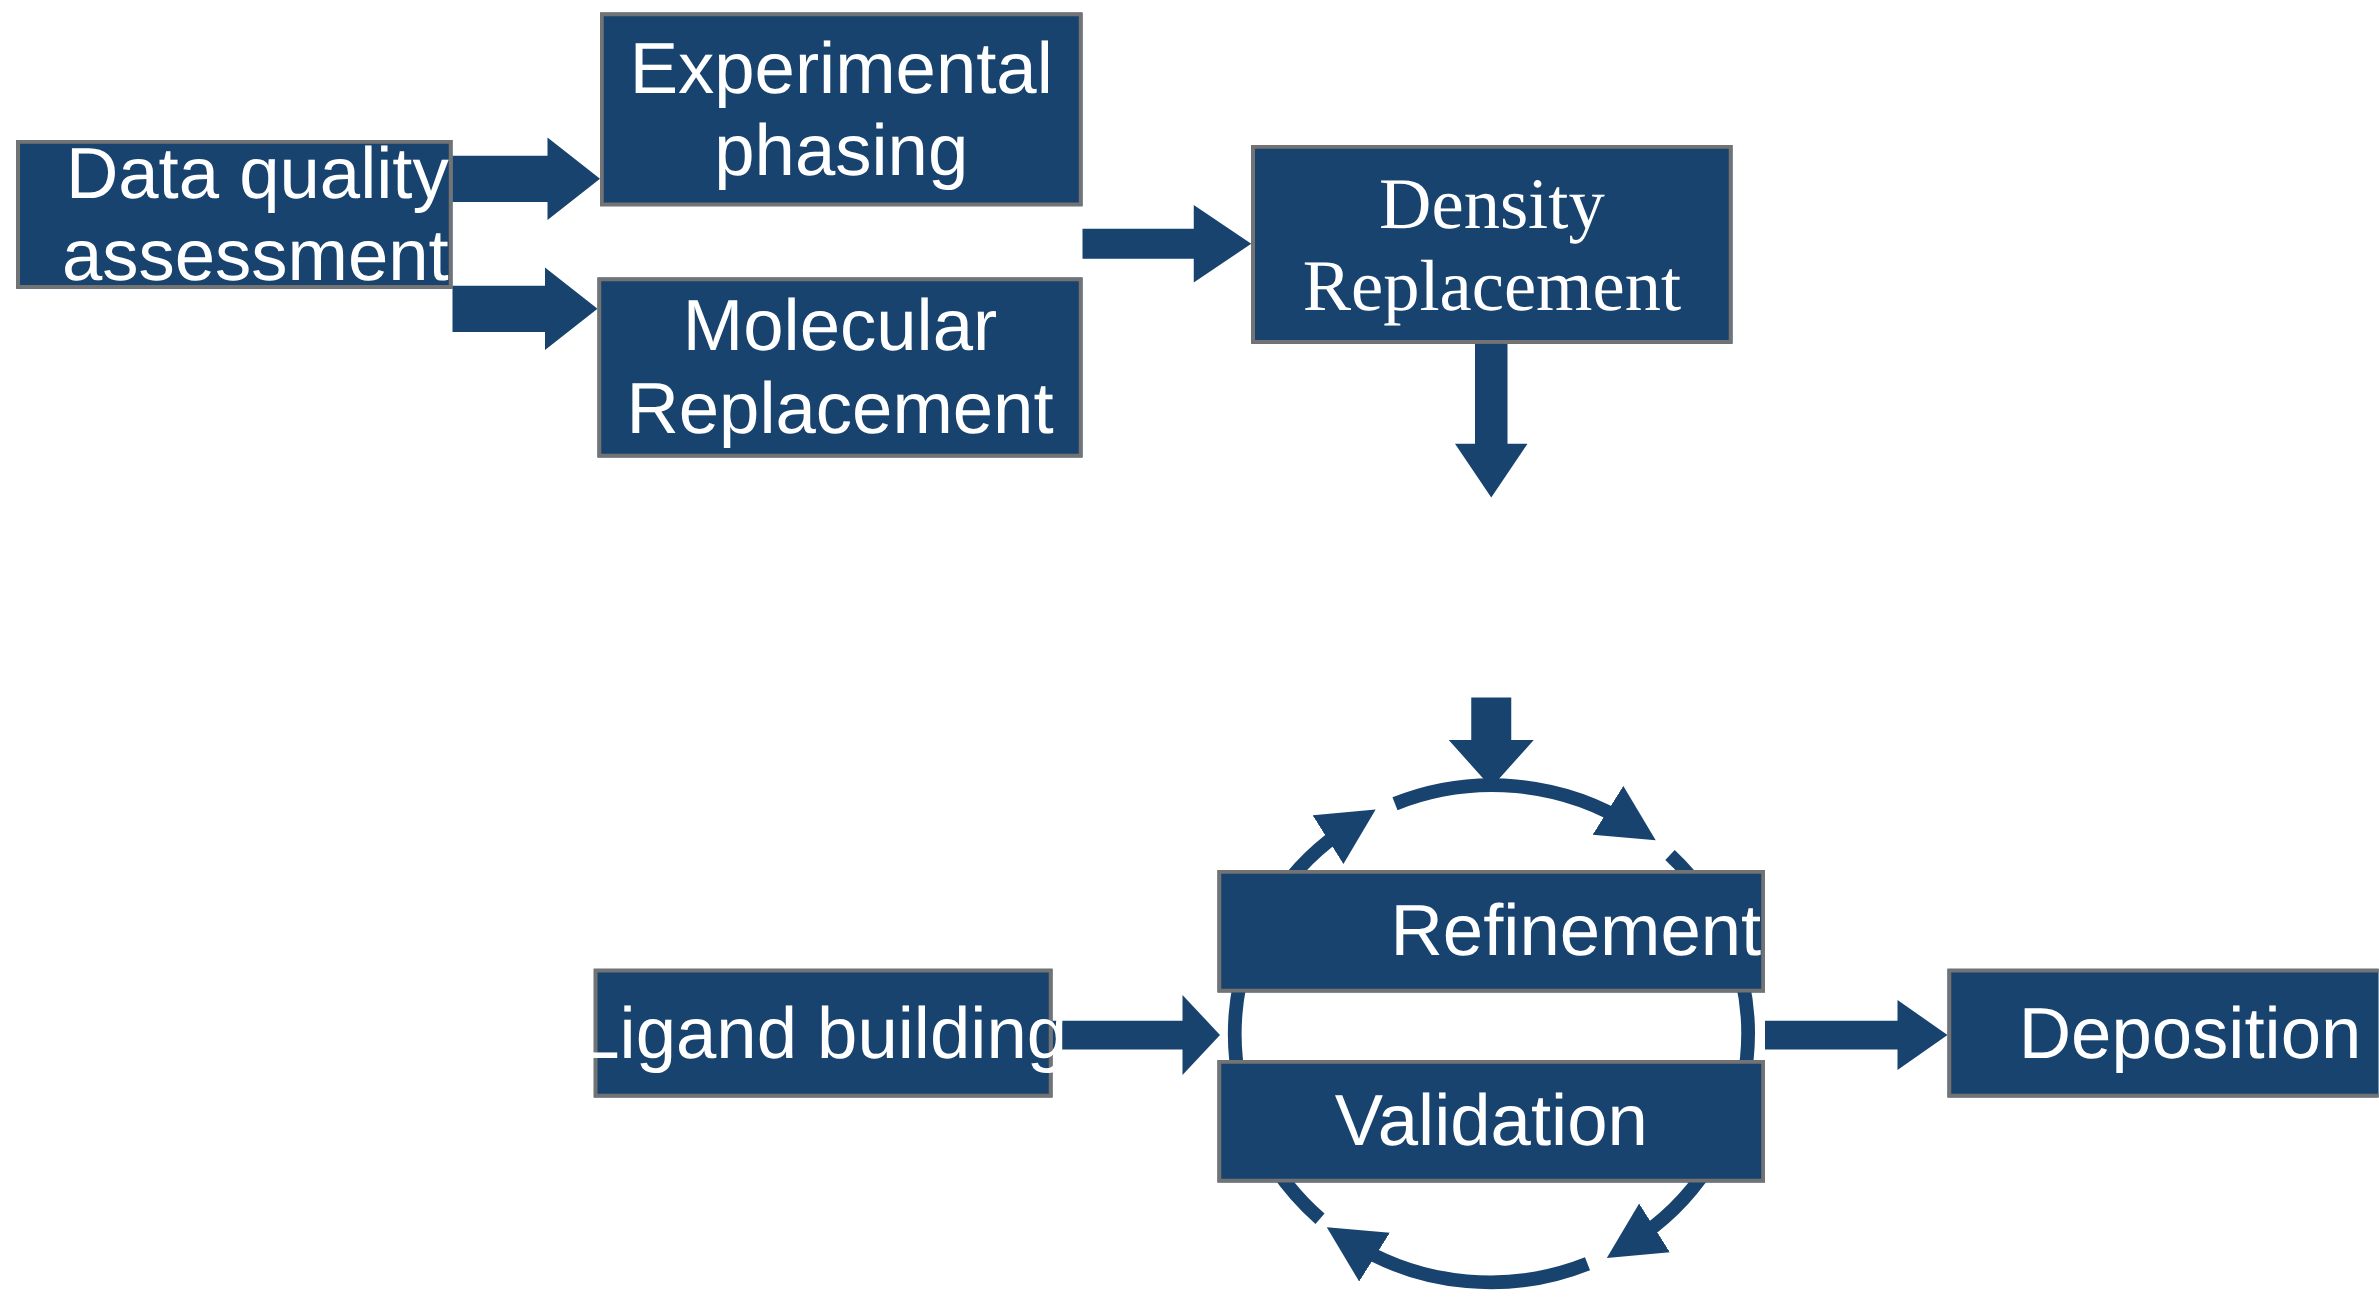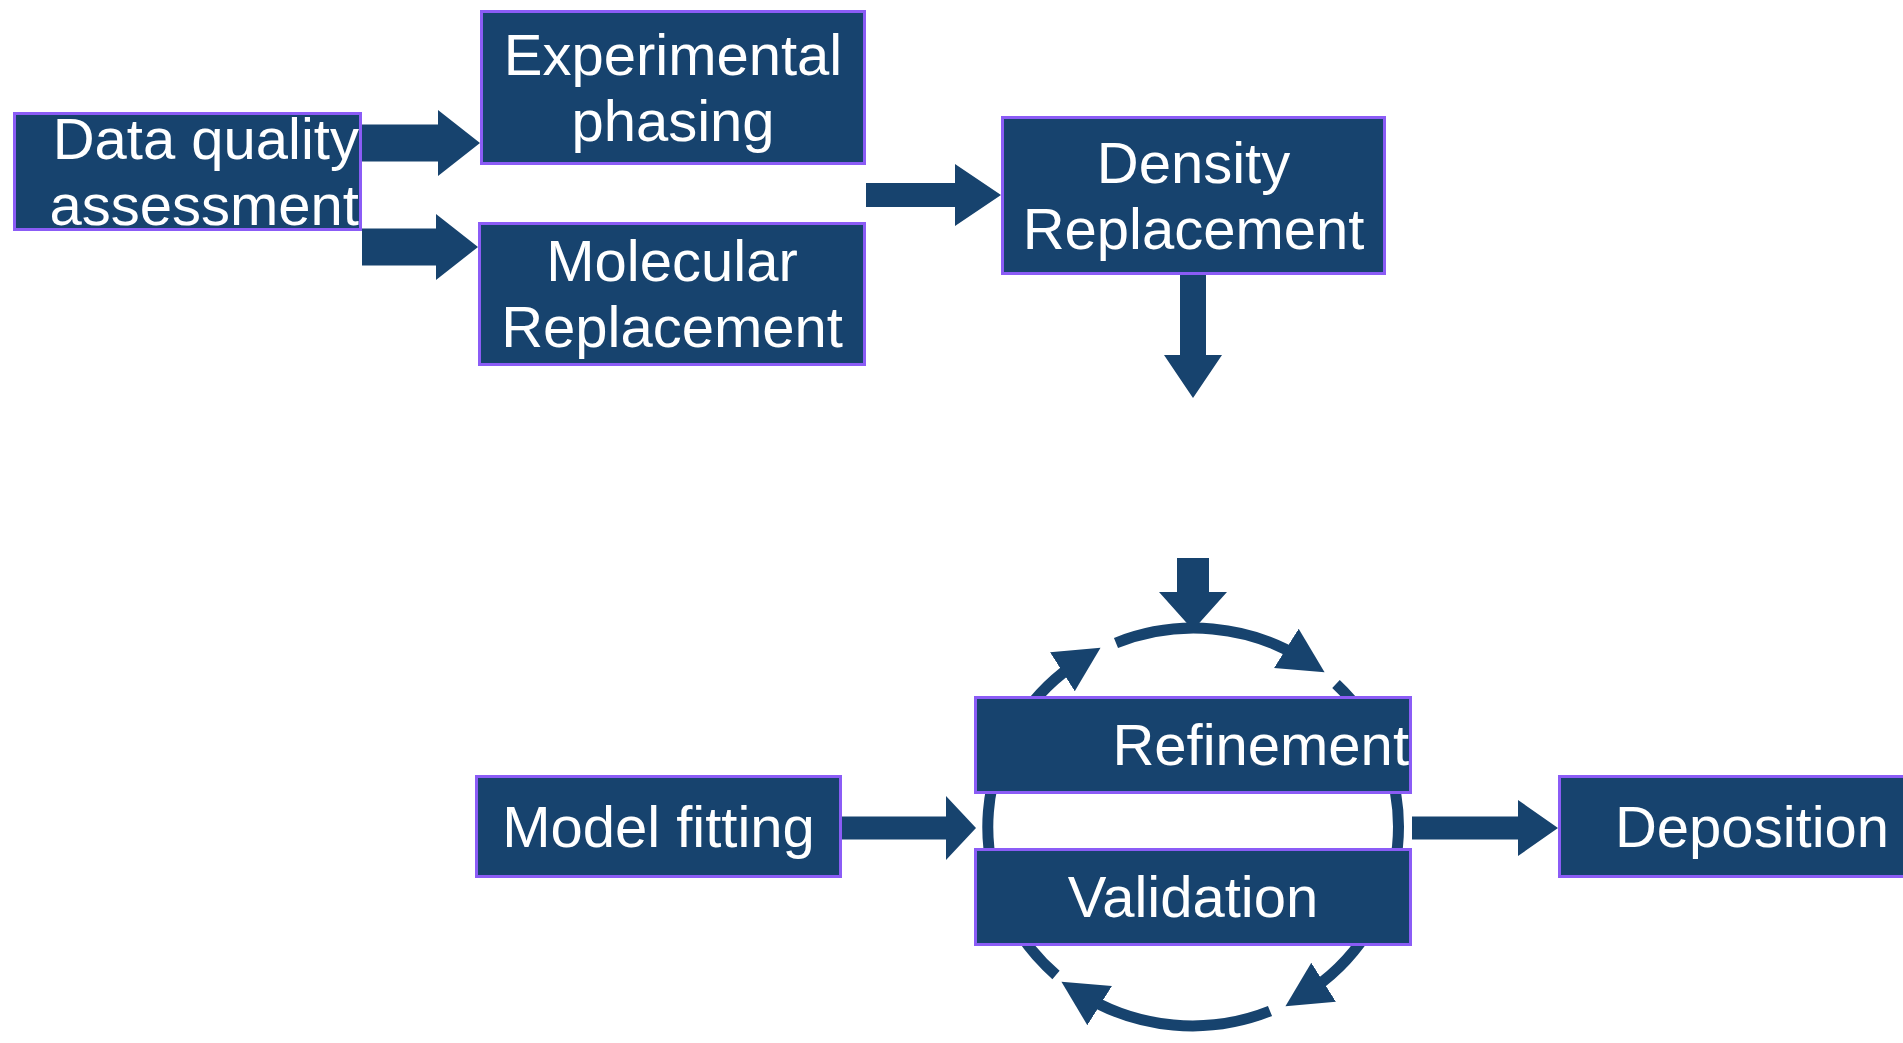--- a/index.html
+++ b/index.html
@@ -16,21 +16,21 @@
     left: 0; top: 0;
     width: 1903px;
     height: 1043px;
     z-index: 1;
   }
   .node {
     position: absolute;
     z-index: 2;
     box-sizing: border-box;
     background: #17436E;
-    border: 3px solid #8b5cf6;
+    border: 3px solid #737373;
     color: #ffffff;
     display: flex;
     flex-direction: column;
     align-items: center;
     justify-content: center;
     text-align: center;
     font-size: 58px;
     line-height: 66px;
     white-space: nowrap;
   }
@@ -74,35 +74,35 @@
   <div class="node" style="left:480px; top:10px; width:386px; height:155px;">
     <span>Experimental</span>
     <span>phasing</span>
   </div>
 
   <div class="node" style="left:478px; top:222px; width:388px; height:144px;">
     <span>Molecular</span>
     <span>Replacement</span>
   </div>
 
-  <div class="node" style="left:1001px; top:116px; width:385px; height:159px;">
+  <div class="node" style="left:1001px; top:116px; width:385px; height:159px;font-family:Liberation Serif, serif;">
     <span>Density</span>
     <span>Replacement</span>
   </div>
 
 
   <div class="node" style="left:974px; top:696px; width:438px; height:98px;align-items:flex-end;">
     <span>Refinement</span>
   </div>
 
   <div class="node" style="left:974px; top:848px; width:438px; height:98px;">
     <span>Validation</span>
   </div>
 
   <div class="node" style="left:475px; top:775px; width:367px; height:103px;">
-    <span>Model fitting</span>
+    <span>Ligand building</span>
   </div>
 
   <div class="node" style="left:1558px; top:775px; width:388px; height:103px;">
     <span>Deposition</span>
   </div>
 
 </div>
 
 </body></html>

